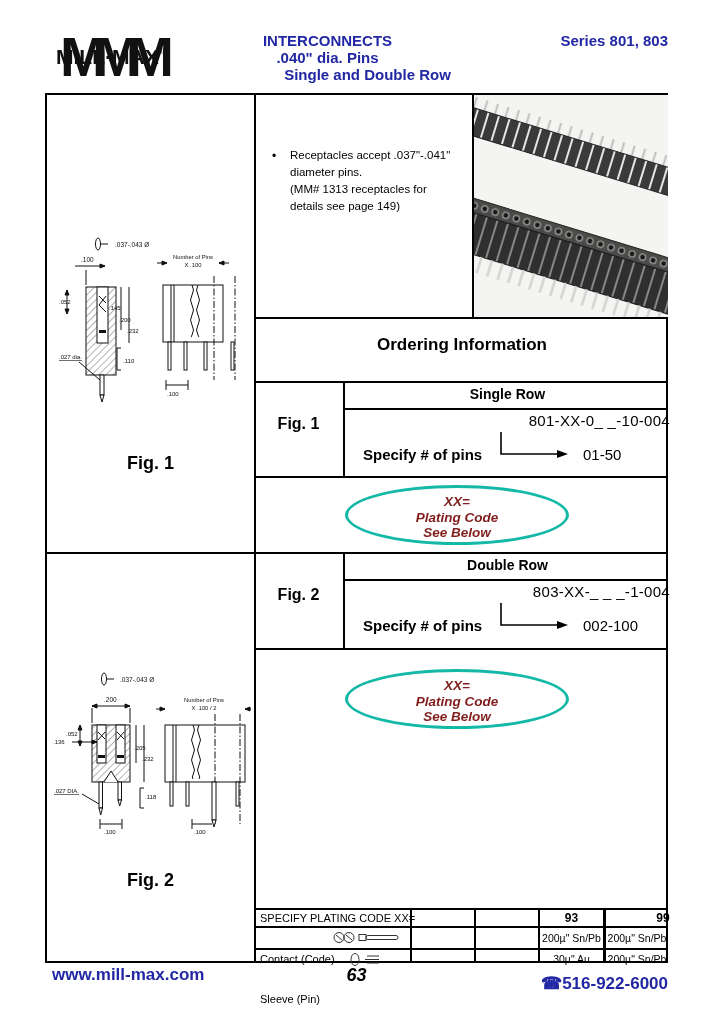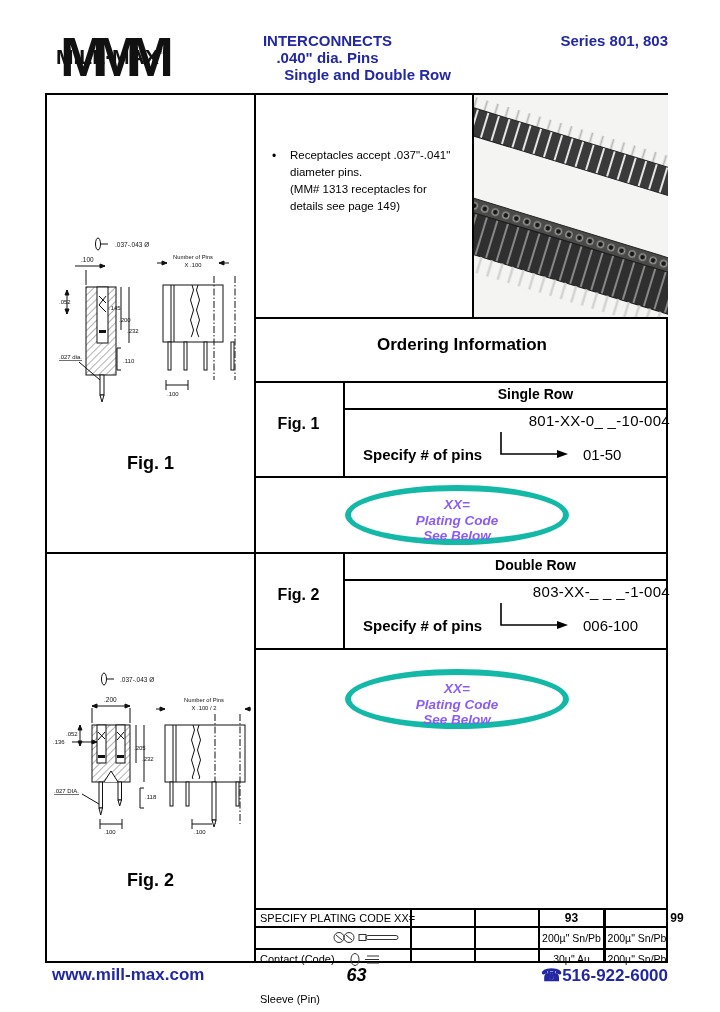--- a/index.html
+++ b/index.html
@@ -15,29 +15,29 @@
   .series{right:52px;font-weight:bold;font-size:15px;color:#2227a3;}
   
   .frame{left:45px;top:93px;width:623px;height:870px;border:2px solid #000;box-sizing:border-box;}
   
   .note{left:225px;top:52px;width:200px;font-size:11.5px;line-height:17px;}
   .note .bullet{position:absolute;left:0;top:1px;font-size:12px;}
   .note .txt{margin-left:18px;}
   
   .ord-title{left:207px;top:240px;width:416px;text-align:center;font-weight:bold;font-size:17px;}
   .fig-cell{width:89px;text-align:center;font-weight:bold;font-size:16px;}
-  .row-head{left:298px;width:325px;text-align:center;font-weight:bold;font-size:14px;margin-left:28px;}
+  .row-head{left:298px;width:325px;text-align:center;font-weight:bold;font-size:14px;}
   .content-cell{left:298px;width:325px;height:68px;}
   .pn{position:absolute;left:0;top:4px;width:100%;text-align:right;font-size:15px;letter-spacing:.3px;}
   .specify{position:absolute;left:18px;top:38px;font-weight:bold;font-size:15px;}
   .range{position:absolute;left:238px;top:38px;font-size:15px;}
   .elbow{position:absolute;left:150px;top:22px;}
   
-  .oval{left:298px;width:224px;height:60px;border:6px solid #14b8a6;border-radius:50%;
-        box-sizing:border-box;text-align:center;color:#8b5cf6;font-weight:bold;font-style:italic;
+  .oval{left:298px;width:224px;height:60px;border:3px solid #14b8a6;border-radius:50%;
+        box-sizing:border-box;text-align:center;color:#7f1d1d;font-weight:bold;font-style:italic;
         font-size:13.5px;line-height:15.5px;padding-top:6px;}
   
   .fig-caption{left:0;width:207px;text-align:center;font-weight:bold;font-size:18px;}
   
   .pt-text{font-size:11px;}
   .pt-head{font-weight:bold;font-size:12px;text-align:center;}
   .pt-val{font-size:10.5px;text-align:center;white-space:nowrap;}
   
   .foot{top:965px;font-weight:bold;font-size:17px;}
   svg text{font-family:"Liberation Sans", sans-serif;fill:#111;}
@@ -282,32 +282,32 @@
 
   <div class="abs fig-cell" style="left:207px;top:491px;">Fig. 2</div>
   <div class="abs row-head" style="top:462px;">Double Row</div>
   <div class="abs content-cell" style="top:484px;">
     <div class="pn">803-XX-_ _ _-1-004</div>
     <div class="specify">Specify # of pins</div>
     <svg class="elbow" width="86" height="32">
       <path d="M6 2 V 24 H 62" fill="none" stroke="#000" stroke-width="1.6"></path>
       <path d="M62 20 l11 4 -11 4 z" fill="#000"></path>
     </svg>
-    <div class="range">006-100</div>
+    <div class="range">002-100</div>
   </div>
 
   <div class="abs oval" style="top:574px;">
     <div>XX=</div>
     <div>Plating Code</div>
     <div>See Below</div>
   </div>
 
   <div class="abs pt-text" style="left:213px;top:817px;">SPECIFY PLATING CODE XX=</div>
   <div class="abs pt-head" style="left:493px;top:816px;width:63px;">93</div>
-  <div class="abs pt-head" style="left:559px;top:816px;width:70px;padding-left:36px;">99</div>
+  <div class="abs pt-head" style="left:581px;top:816px;width:70px;">99</div>
 
   <div class="abs pt-text" style="left:213px;top:872px;margin-top:26px;">Sleeve (Pin)</div>
   <svg class="abs" style="left:285px;top:835px;" width="74" height="15">
     <g fill="none" stroke="#333" stroke-width="1">
       <circle cx="7" cy="7.5" r="5"></circle>
         <circle cx="17" cy="7.5" r="5"></circle>
       <path d="M4 5 l6 5 M14 5 l6 5"></path>
       <rect x="27" y="4.5" width="7" height="6"></rect>
       <rect x="34" y="5.5" width="32" height="4" rx="2"></rect>
     </g>
@@ -322,15 +322,15 @@
       <path d="M20 4 h12 M18 7.5 h14 M20 11 h12"></path>
     </g>
   </svg>
   <div class="abs pt-val" style="left:493px;top:858px;width:63px;">30µ" Au</div>
   <div class="abs pt-val" style="left:559px;top:858px;width:62px;">200µ" Sn/Pb</div>
 
 </div>
 
 <div class="abs foot blue" style="left:52px;">www.mill-max.com</div>
 <div class="abs foot" style="left:45px;width:623px;text-align:center;font-style:italic;font-size:18px;">63</div>
-<div class="abs foot blue" style="right:52px;">
+<div class="abs foot blue" style="right:52px;margin-top:8px;">
   <span>☎</span><span>516-922-6000</span>
 </div>
 
 </body></html>

